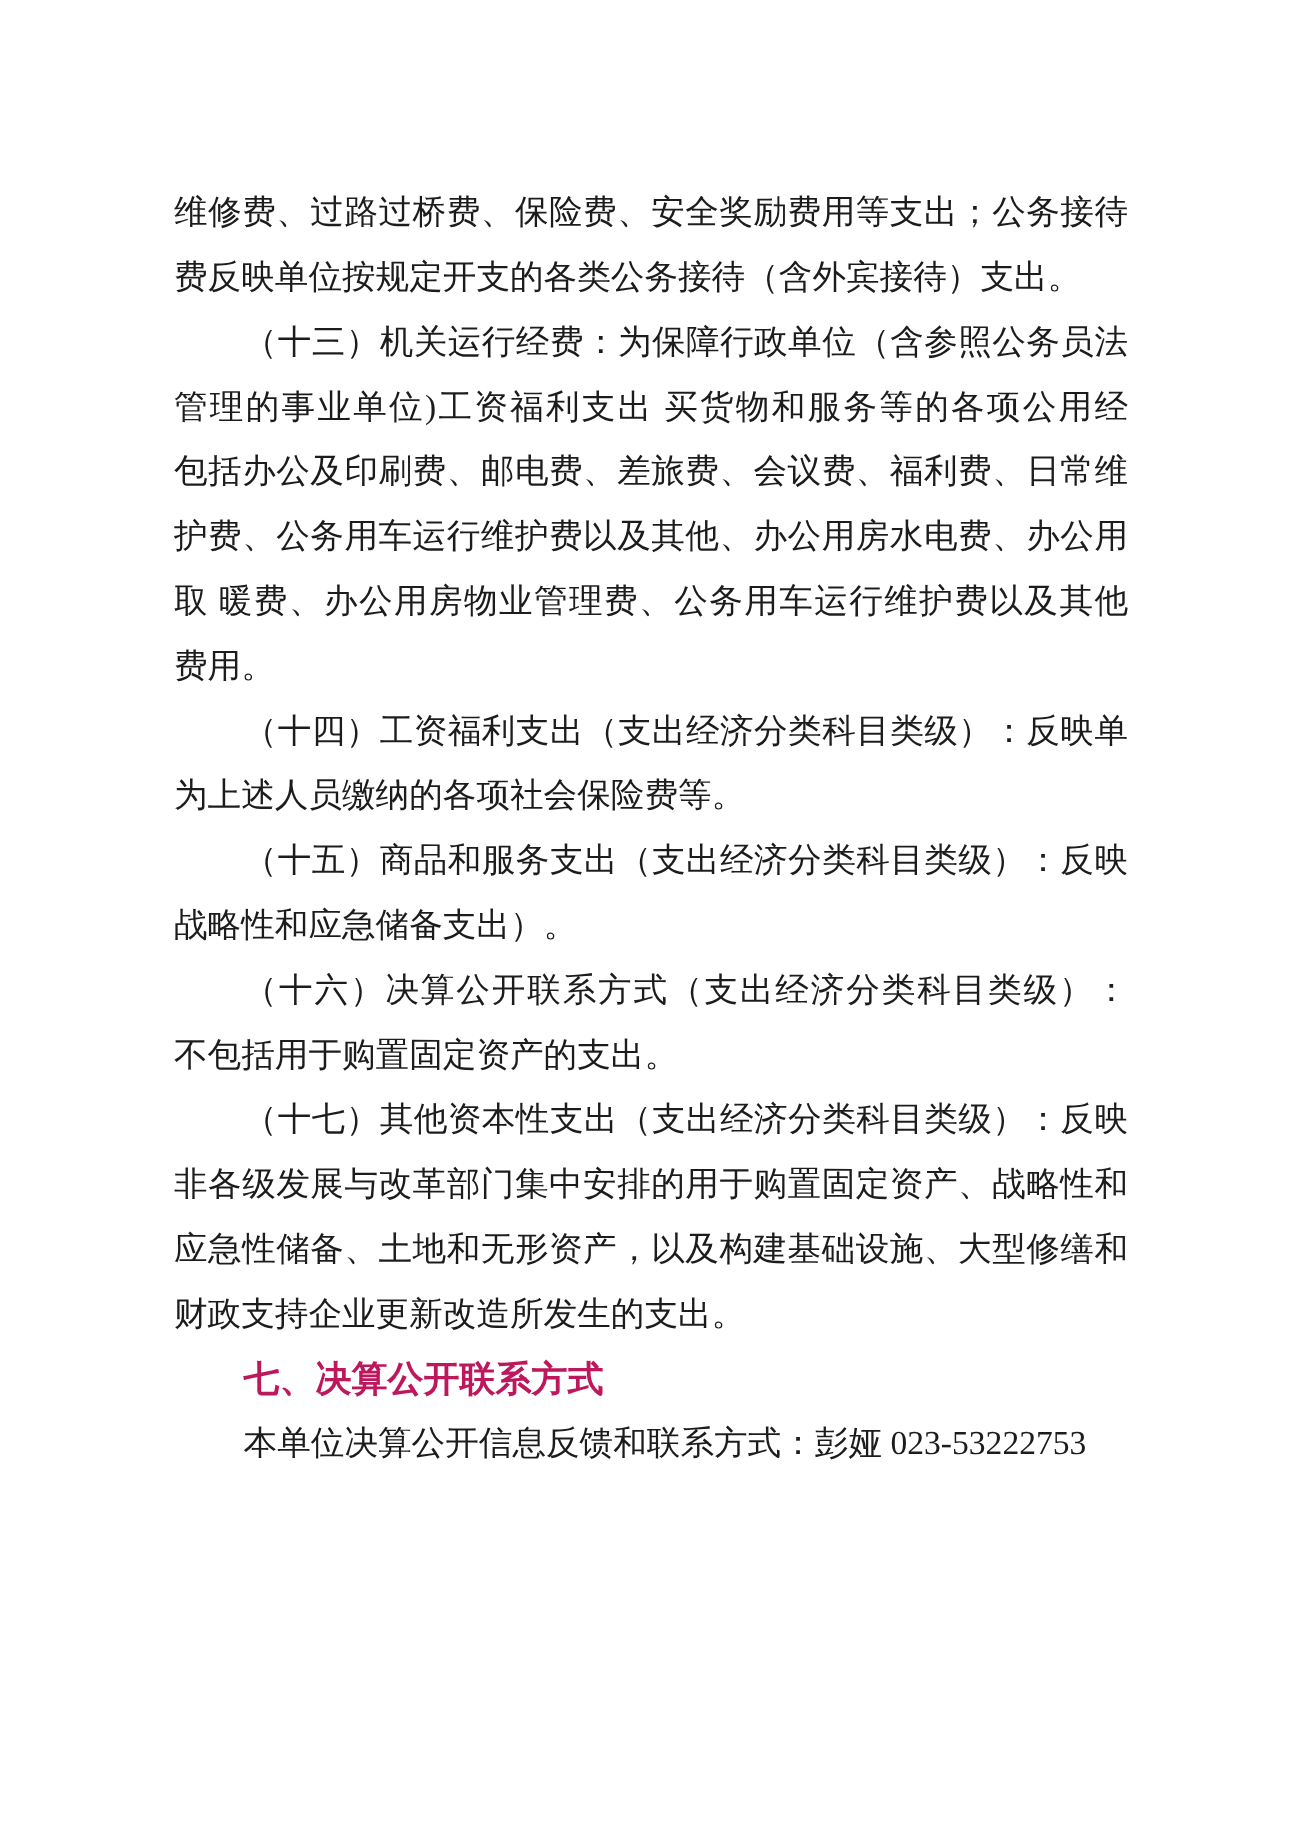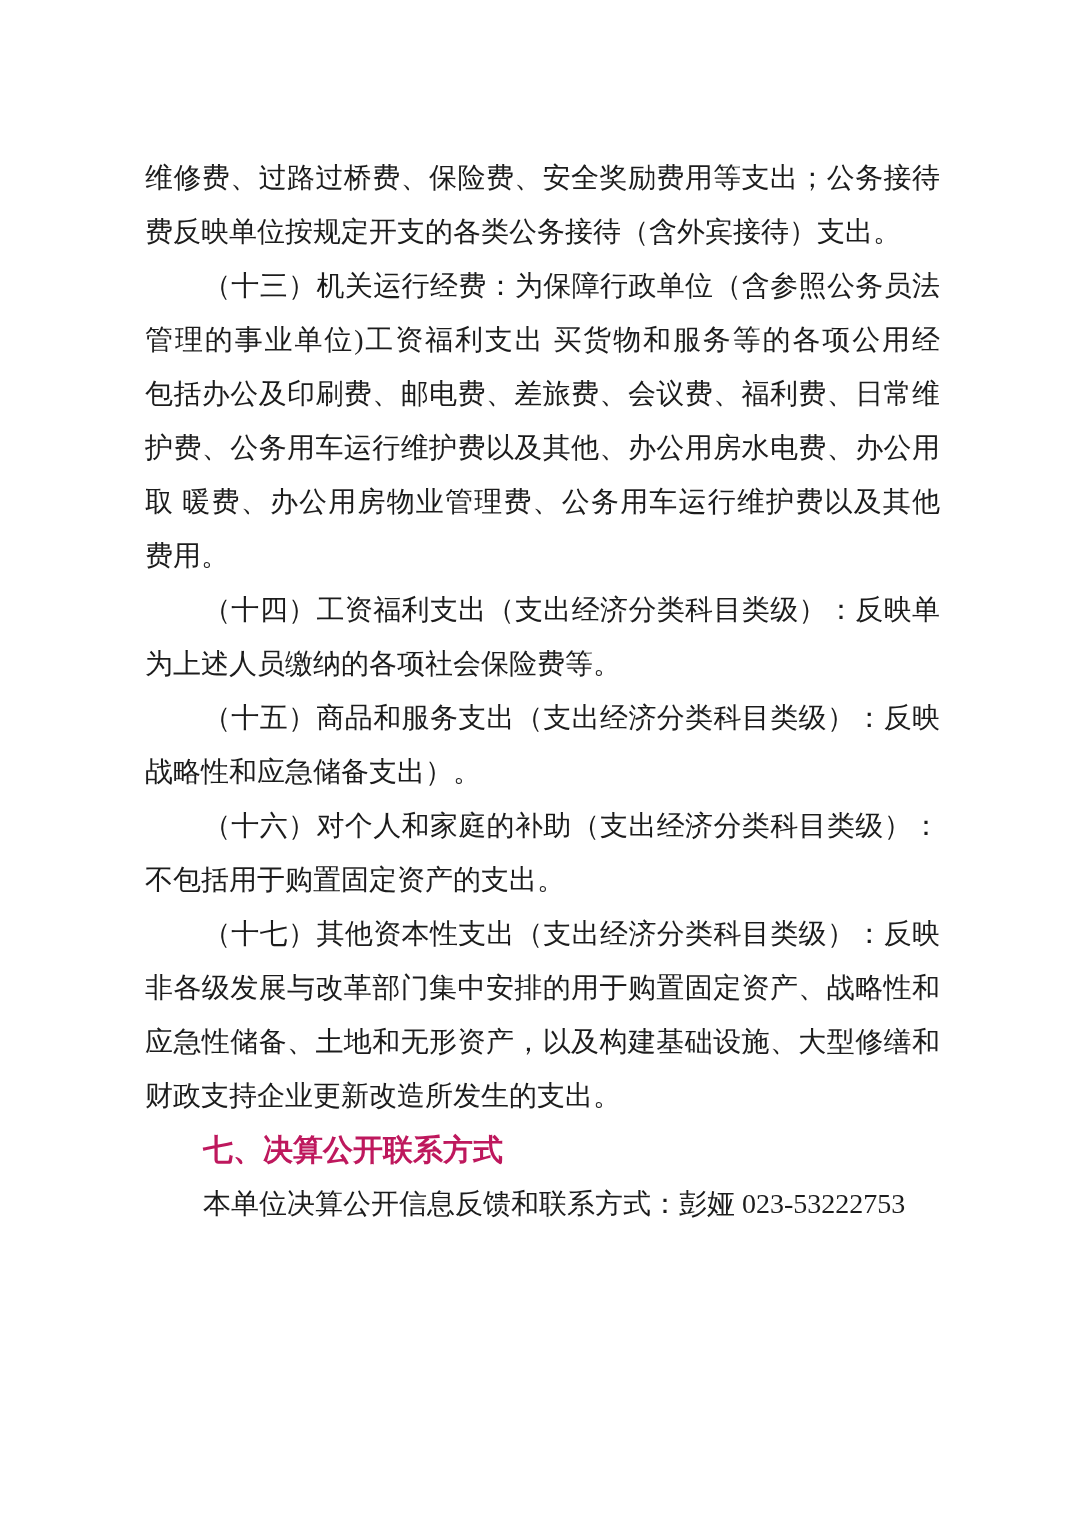--- a/index.html
+++ b/index.html
@@ -67,21 +67,21 @@
     <div class="ln fill indent">（十三）机关运行经费：为保障行政单位（含参照公务员法</div>
     <div class="ln fill">管理的事业单位)工资福利支出 买货物和服务等的各项公用经费，</div>
     <div class="ln fill">包括办公及印刷费、邮电费、差旅费、会议费、福利费、日常维</div>
     <div class="ln fill">护费、公务用车运行维护费以及其他、办公用房水电费、办公用房</div>
     <div class="ln fill">取 暖费、办公用房物业管理费、公务用车运行维护费以及其他</div>
     <div class="ln">费用。</div>
     <div class="ln fill indent">（十四）工资福利支出（支出经济分类科目类级）：反映单</div>
     <div class="ln">为上述人员缴纳的各项社会保险费等。</div>
     <div class="ln fill indent">（十五）商品和服务支出（支出经济分类科目类级）：反映</div>
     <div class="ln">战略性和应急储备支出）。</div>
-    <div class="ln fill indent">（十六）对个人和家庭的补助（支出经济分类科目类级）：</div>
+    <div class="ln fill indent">（十六）决算公开联系方式（支出经济分类科目类级）：</div>
     <div class="ln">不包括用于购置固定资产的支出。</div>
     <div class="ln fill indent">（十七）其他资本性支出（支出经济分类科目类级）：反映</div>
     <div class="ln fill">非各级发展与改革部门集中安排的用于购置固定资产、战略性和</div>
     <div class="ln fill">应急性储备、土地和无形资产，以及构建基础设施、大型修缮和</div>
     <div class="ln">财政支持企业更新改造所发生的支出。</div>
     <div class="ln heading indent">七、决算公开联系方式</div>
     <div class="ln indent">本单位决算公开信息反馈和联系方式：彭娅 023-53222753</div>
   </div>
   <div class="page-number">- 15 -</div>
 </div>

